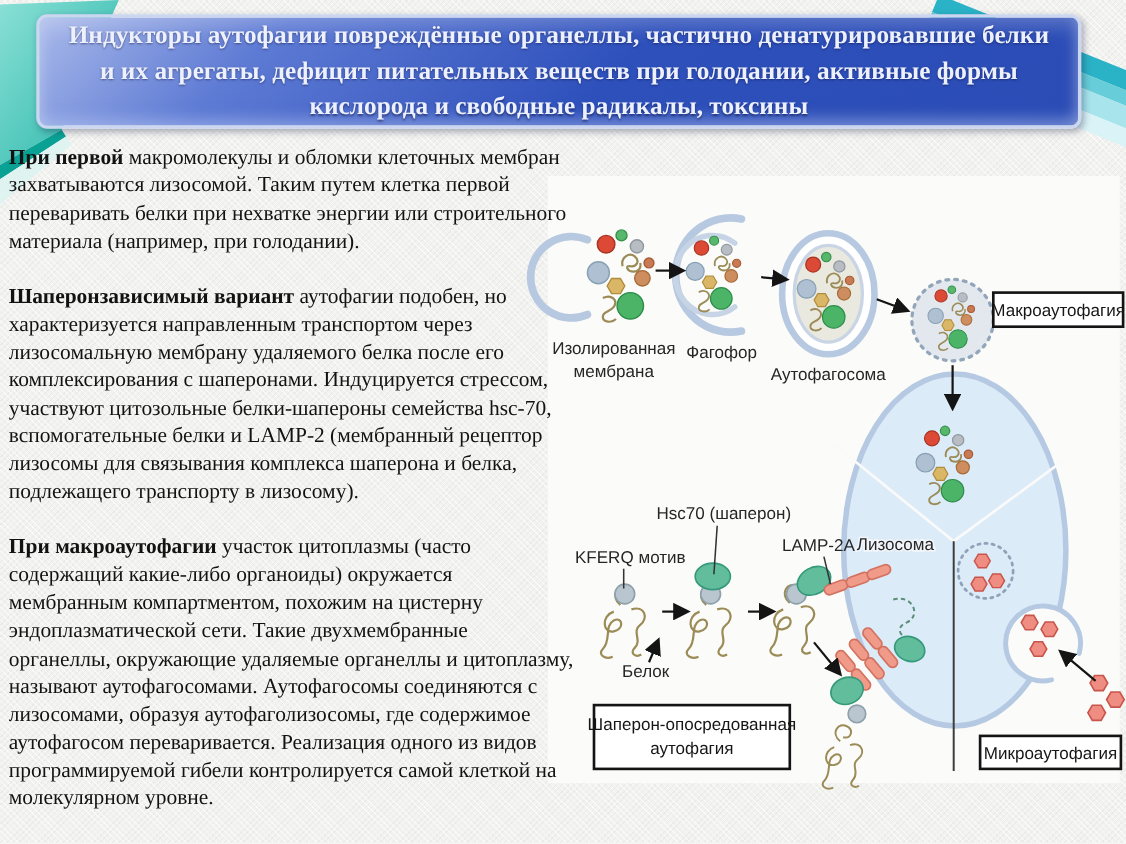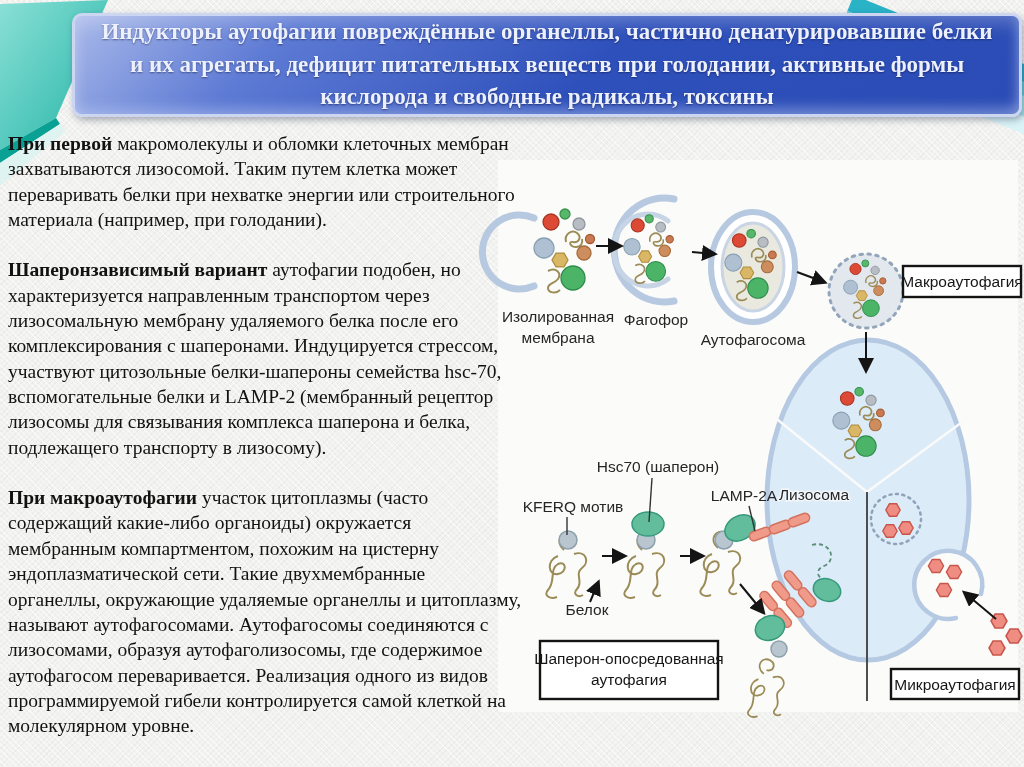--- a/index.html
+++ b/index.html
@@ -12,21 +12,20 @@
     font-family:"Liberation Serif", serif;
   }
   .deco-svg{position:absolute;left:0;top:0;z-index:1;}
   .title-box{
     position:absolute;left:33px;top:13px;width:950px;height:104px;z-index:3;
     box-sizing:border-box;border:3px solid #ccd6f0;border-radius:10px;
     background:linear-gradient(135deg,#a9b9ea 0%,#5d7ad4 22%,#2e50bb 55%,#2b4cb5 100%);
     box-shadow:2px 3px 7px rgba(20,30,60,.35), inset 0 8px 16px rgba(255,255,255,.22), inset 0 -7px 12px rgba(190,205,245,.40);
     display:flex;align-items:center;justify-content:center;text-align:center;
     padding:13px 26px;
-    margin-left:39px;
   }
   .title-text{
     color:#edf1fd;font-weight:bold;font-size:23px;line-height:1.43;
     text-shadow:0 1px 2px rgba(0,0,40,.45);
   }
   .body-text{
     position:absolute;left:8px;top:131px;width:514px;z-index:2;
     font-size:19.5px;line-height:1.3;color:#121212;
   }
   .body-text p{margin:0 0 25px 0;}
@@ -210,18 +209,18 @@
         <text class="dlabel-box" x="955" y="690" text-anchor="middle">Микроаутофагия</text>
       </g>
     </g>
   </svg>
 
   <div class="title-box">
     <div class="title-text">Индукторы аутофагии повреждённые органеллы, частично денатурировавшие белки и их агрегаты, дефицит питательных веществ при голодании, активные формы кислорода и свободные радикалы, токсины</div>
   </div>
 
   <div class="body-text">
-    <p><b>При первой</b><span> макромолекулы и обломки клеточных мембран захватываются лизосомой. Таким путем клетка может переваривать белки при нехватке энергии или строительного материала (например, при голодании).</span></p>
+    <p><b>При первой</b><span> макромолекулы и обломки клеточных мембран захватываются лизосомой. Таким путем клетка первой переваривать белки при нехватке энергии или строительного материала (например, при голодании).</span></p>
     <p><b>Шаперонзависимый вариант</b><span> аутофагии подобен, но характеризуется направленным транспортом через лизосомальную мембрану удаляемого белка после его комплексирования с шаперонами. Индуцируется стрессом, участвуют цитозольные белки-шапероны семейства hsc-70, вспомогательные белки и LAMP-2 (мембранный рецептор лизосомы для связывания комплекса шаперона и белка, подлежащего транспорту в лизосому).</span></p>
     <p><b>При макроаутофагии</b><span> участок цитоплазмы (часто содержащий какие-либо органоиды) окружается мембранным компартментом, похожим на цистерну эндоплазматической сети. Такие двухмембранные органеллы, окружающие удаляемые органеллы и цитоплазму, называют аутофагосомами. Аутофагосомы соединяются с лизосомами, образуя аутофаголизосомы, где содержимое аутофагосом переваривается. Реализация одного из видов программируемой гибели контролируется самой клеткой на молекулярном уровне.</span></p>
   </div>
 
 </div>
 
 </body></html>

